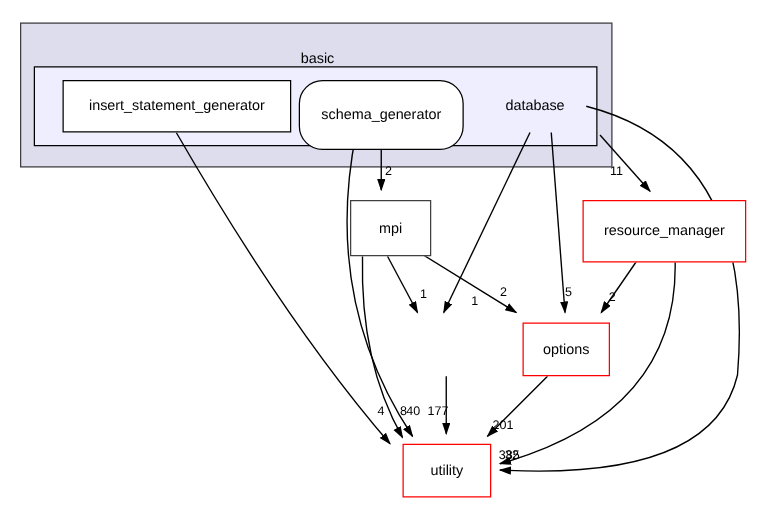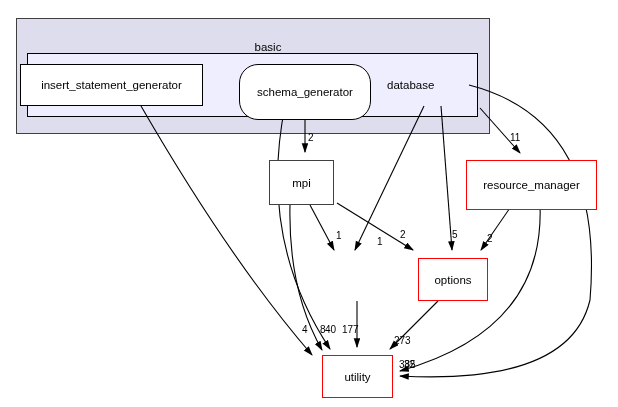--- a/index.html
+++ b/index.html
@@ -7,31 +7,31 @@
        font-family:"Liberation Sans","DejaVu Sans",sans-serif;}
   #stage{position:relative;width:618px;height:407px;}
   svg.layer{position:absolute;left:0;top:0;width:618px;height:407px;}
 
   .cluster-outer{position:absolute;left:16px;top:18px;width:474px;height:116px;
     background:#ddddee;border:1px solid #404040;box-sizing:border-box;}
   .cluster-inner{position:absolute;left:27px;top:53px;width:451px;height:64px;
     background:#eeeeff;border:1px solid #000000;box-sizing:border-box;}
 
   .cluster-title{position:absolute;left:0;top:22px;width:474px;text-align:center;
-    font-size:11.5px;color:#000;margin-left:14px;}
+    font-size:11.5px;color:#000;}
 
   .node{position:absolute;box-sizing:border-box;display:flex;
         align-items:center;justify-content:center;background:#ffffff;
         font-size:11.5px;color:#000;white-space:nowrap;}
   .node.black{border:1px solid #000000;}
   .node.gray{border:1px solid #404040;}
   .node.red{border:1px solid #ff0000;}
 
   .plain{position:absolute;font-size:11.5px;color:#000;white-space:nowrap;
-         display:flex;align-items:center;}
+         display:flex;align-items:center;justify-content:center;}
 
   .elabel{position:absolute;font-size:10px;color:#000;white-space:nowrap;
           line-height:10px;}
 </style>
 </head>
 <body>
 
 <div id="stage">
 
   <div class="cluster-outer">
@@ -70,57 +70,57 @@
       <path d="M357,301 L357,347"></path>
 
       <path d="M438,301 L390,349"></path>
 
       <path d="M540,205 Q545,330 400,371"></path>
 
       <path d="M469,85 Q605,120 590,300 Q570,385 400,376"></path>
     </g>
   </svg>
 
-  <div class="node black" style="left:20px;top:64px;width:183px;height:42px;">
+  <div class="node black" style="left:50px;top:64px;width:183px;height:42px;">
     <span>insert_statement_generator</span>
   </div>
 
   <div class="node black" style="left:239px;top:64px;width:132px;height:56px;border-radius:19px;">
     <span>schema_generator</span>
   </div>
 
   <div class="plain" style="left:387px;top:64px;width:82px;height:42px;">
     <span>database</span>
   </div>
 
-  <div class="node gray" style="left:269px;top:160px;width:65px;height:45px;">
+  <div class="node gray" style="left:280px;top:160px;width:65px;height:45px;">
     <span>mpi</span>
   </div>
 
   <div class="node red" style="left:466px;top:160px;width:131px;height:50px;">
     <span>resource_manager</span>
   </div>
 
 
   <div class="node red" style="left:418px;top:258px;width:70px;height:43px;">
     <span>options</span>
   </div>
 
   <div class="node red" style="left:322px;top:355px;width:71px;height:43px;">
     <span>utility</span>
   </div>
 
   <div class="elabel" style="left:308px;top:133px;">2</div>
-  <div class="elabel" style="left:510px;top:133px;text-align:center;">11</div>
+  <div class="elabel" style="left:488px;top:133px;text-align:center;">11</div>
   <div class="elabel" style="left:336px;top:231px;">1</div>
   <div class="elabel" style="left:377px;top:237px;">1</div>
   <div class="elabel" style="left:400px;top:230px;">2</div>
   <div class="elabel" style="left:452px;top:230px;">5</div>
   <div class="elabel" style="left:487px;top:234px;">2</div>
   <div class="elabel" style="left:302px;top:325px;">4</div>
   <div class="elabel" style="left:320px;top:325px;">8</div>
   <div class="elabel" style="left:325px;top:325px;">40</div>
   <div class="elabel" style="left:342px;top:325px;">177</div>
-  <div class="elabel" style="left:394px;top:336px;">273</div>
+  <div class="elabel" style="left:394px;top:336px;">201</div>
   <div class="elabel" style="left:399px;top:360px;text-align:center;">385</div>
   <div class="elabel" style="left:404px;top:360px;">32</div>
 
 </div>
 
 </body></html>

